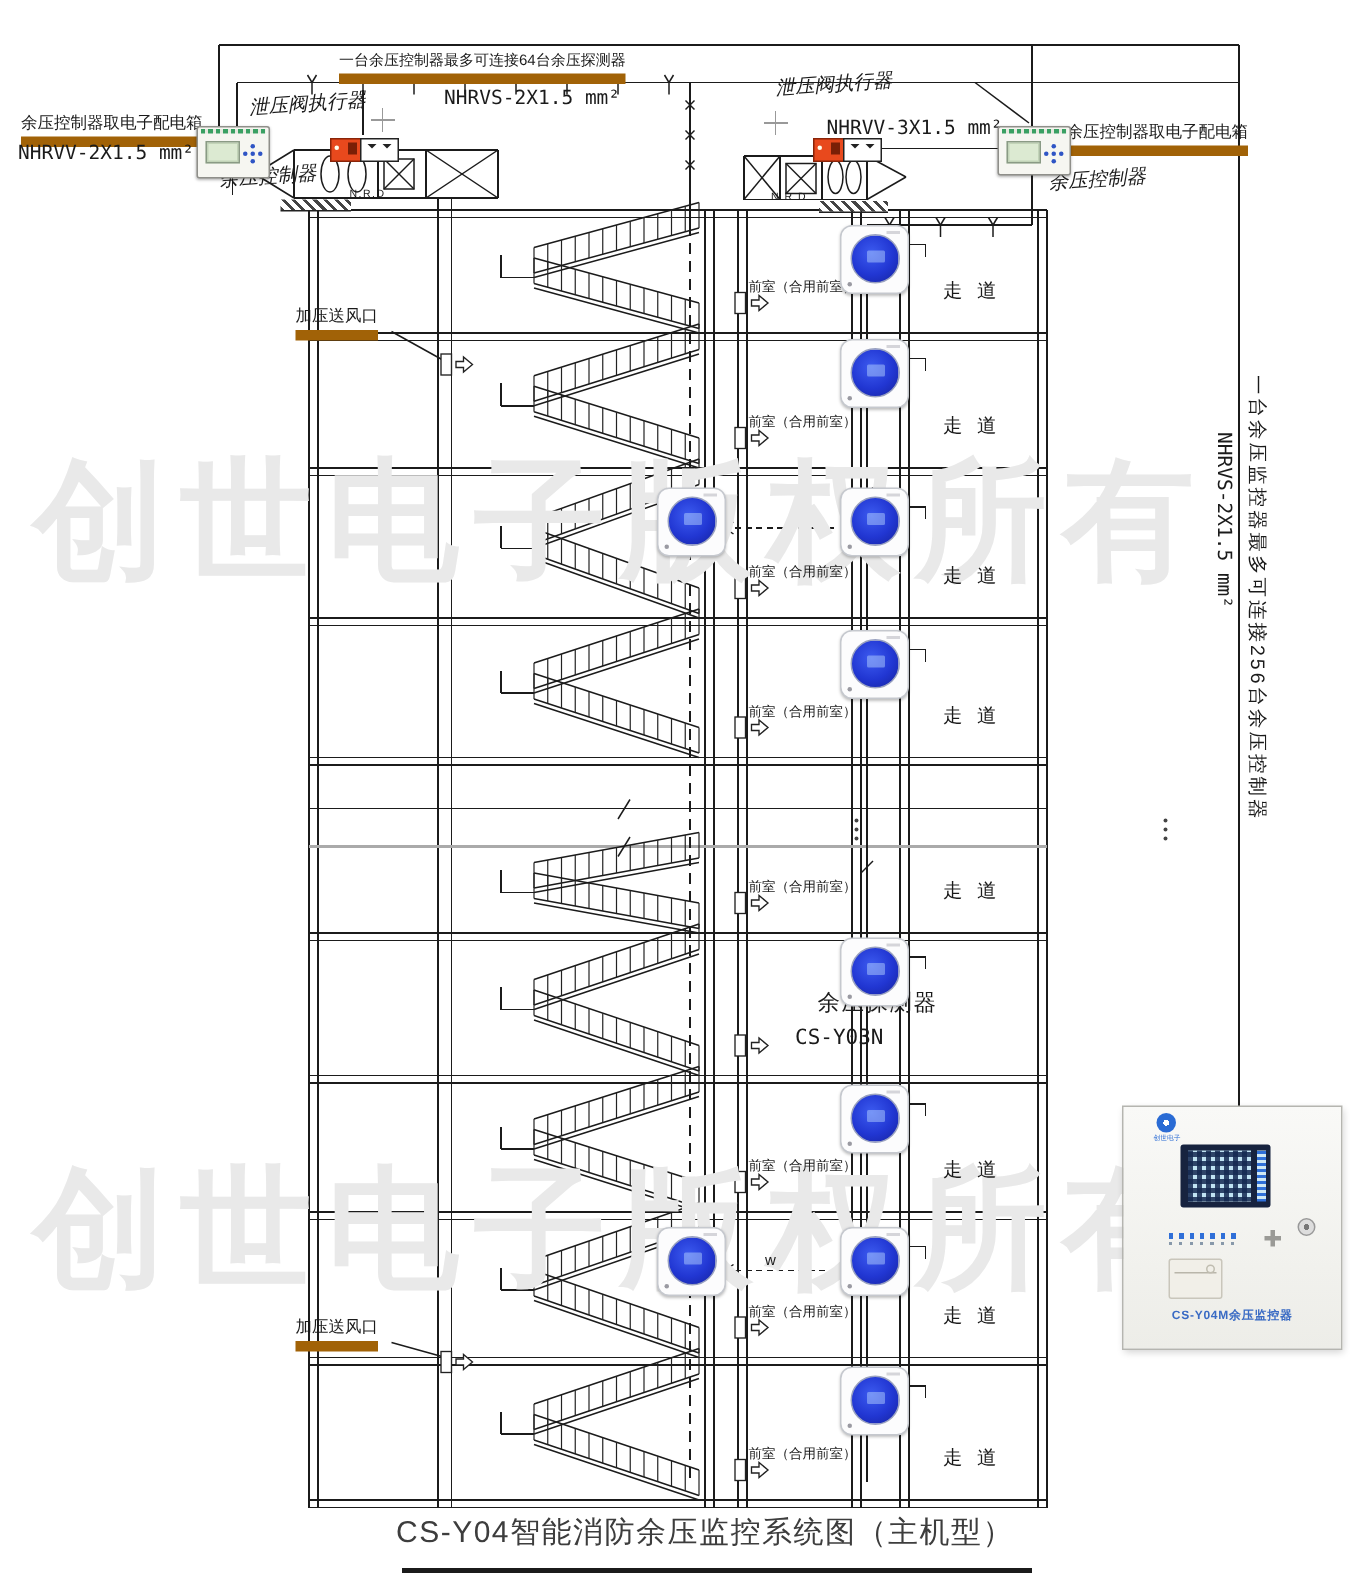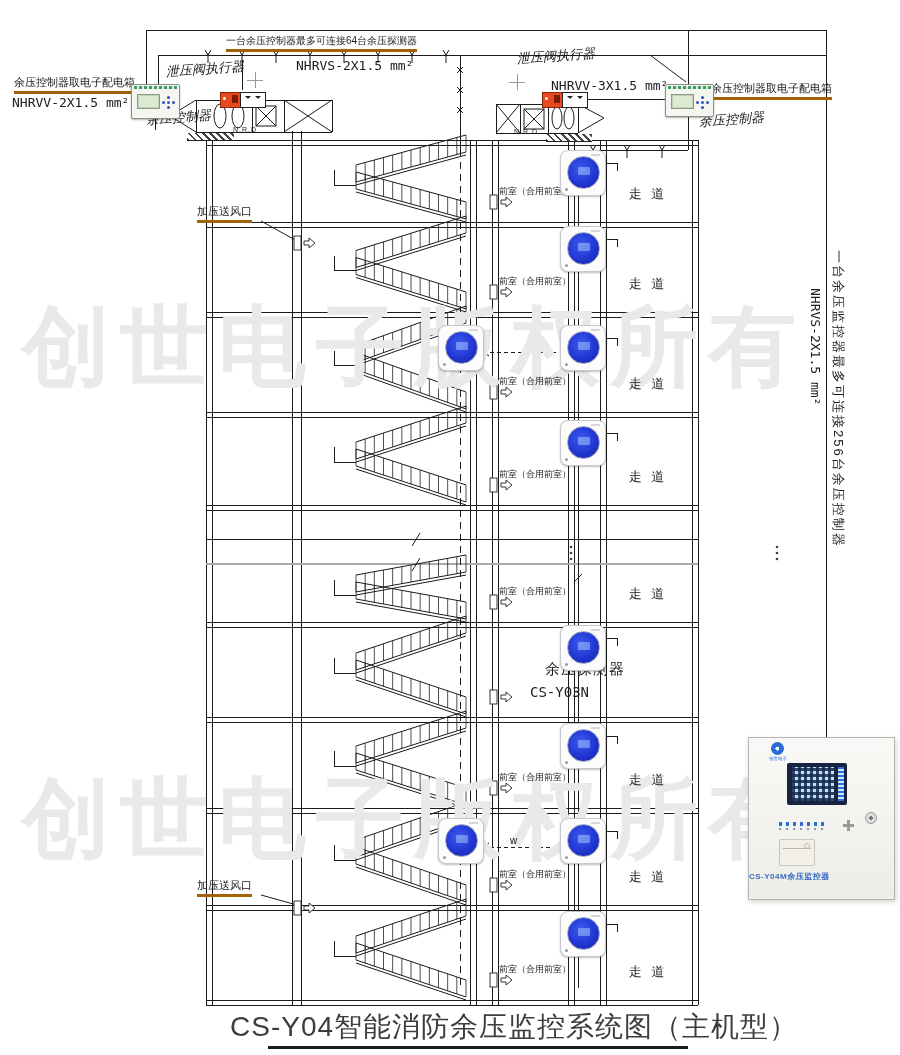--- a/index.html
+++ b/index.html
@@ -5,21 +5,21 @@
   html,body{margin:0;padding:0;background:#fff;}
   .canvas{position:relative;width:900px;height:1055px;background:#fff;overflow:hidden;
           font-family:"Liberation Sans",sans-serif;}
   svg#lw{position:absolute;left:0;top:0;z-index:1;}
   .wm{position:absolute;z-index:2;font-size:88px;font-weight:700;letter-spacing:10px;
       color:#e9e9e9;white-space:nowrap;pointer-events:none;
       font-family:"Liberation Sans",sans-serif;}
   .lbl{position:absolute;z-index:3;color:#1b1b1b;font-size:12px;line-height:1.2;white-space:nowrap;}
   .mono{font-family:"DejaVu Sans Mono",monospace;}
   .hand{font-style:italic;transform:rotate(-4deg);transform-origin:left center;}
-  .und{border-bottom:3px solid #a16207;padding-bottom:2px;}
+  .und{border-bottom:7px solid #a16207;padding-bottom:2px;}
   .vert{transform:rotate(90deg);transform-origin:0 0;}
   .ctr{text-align:center;}
   
   .ctrlbox{position:absolute;z-index:5;width:47px;height:33px;background:#f6f6f1;
            border:1px solid #8f8f8a;border-radius:2px;box-shadow:0 1px 2px rgba(0,0,0,.3);}
   .term{position:absolute;left:2px;top:1px;right:2px;height:3px;
         background:repeating-linear-gradient(90deg,#3aa063 0 3px,#e8e8e0 3px 5px);}
   .clcd{position:absolute;left:5px;top:9px;width:21px;height:13px;background:#dcead2;
         border:1px solid #8a9a85;box-shadow:inset 0 0 0 1px #c2d4b8;}
   .cbtns{position:absolute;right:9px;top:16px;width:3px;height:3px;border-radius:50%;background:#2f55c5;
@@ -62,22 +62,22 @@
          background:repeating-linear-gradient(90deg,#8899aa 0 2px,transparent 2px 7px);}
   .pnav{left:94px;top:82px;width:11px;height:11px;
         background:linear-gradient(#9a9a96,#9a9a96) center/11px 3px no-repeat,
                    linear-gradient(#9a9a96,#9a9a96) center/3px 11px no-repeat;}
   .plock{left:116px;top:74px;width:10px;height:10px;border-radius:50%;border:1px solid #999;
          background:radial-gradient(circle,#777 0 2px,#ddd 2px 5px);}
   .pprinter{left:30px;top:101px;width:34px;height:25px;background:#f1efe8;
             border:1px solid #c9c6bb;border-radius:2px;}
   .pprinter::before{content:"";position:absolute;left:3px;top:8px;right:3px;height:1px;background:#b9b6aa;}
   .pprinter::after{content:"";position:absolute;right:4px;top:3px;width:4px;height:4px;border-radius:50%;border:1px solid #c0bdb0;}
-  .plabel{left:0;top:133px;width:145px;text-align:left;font-size:8px;font-weight:700;color:#3a6bc4;letter-spacing:.5px;}
-  .title{font-size:28px;letter-spacing:1px;color:#3d3d3d;}
+  .plabel{left:0;top:133px;width:145px;text-align:center;font-size:8px;font-weight:700;color:#3a6bc4;letter-spacing:.5px;}
+  .title{font-size:20px;letter-spacing:1px;color:#3d3d3d;}
 </style>
 </head>
 <body>
 
 <div class="canvas" id="cv">
   <svg id="lw" width="900" height="1055">
       <g>
         <line x1="206" y1="140" x2="206" y2="1005" stroke="#1b1b1b" stroke-width="1" shape-rendering="crispEdges"></line>
         <line x1="212" y1="140" x2="212" y2="1005" stroke="#1b1b1b" stroke-width="1" shape-rendering="crispEdges"></line>
         <line x1="470" y1="140" x2="470" y2="1005" stroke="#1b1b1b" stroke-width="1" shape-rendering="crispEdges"></line>

